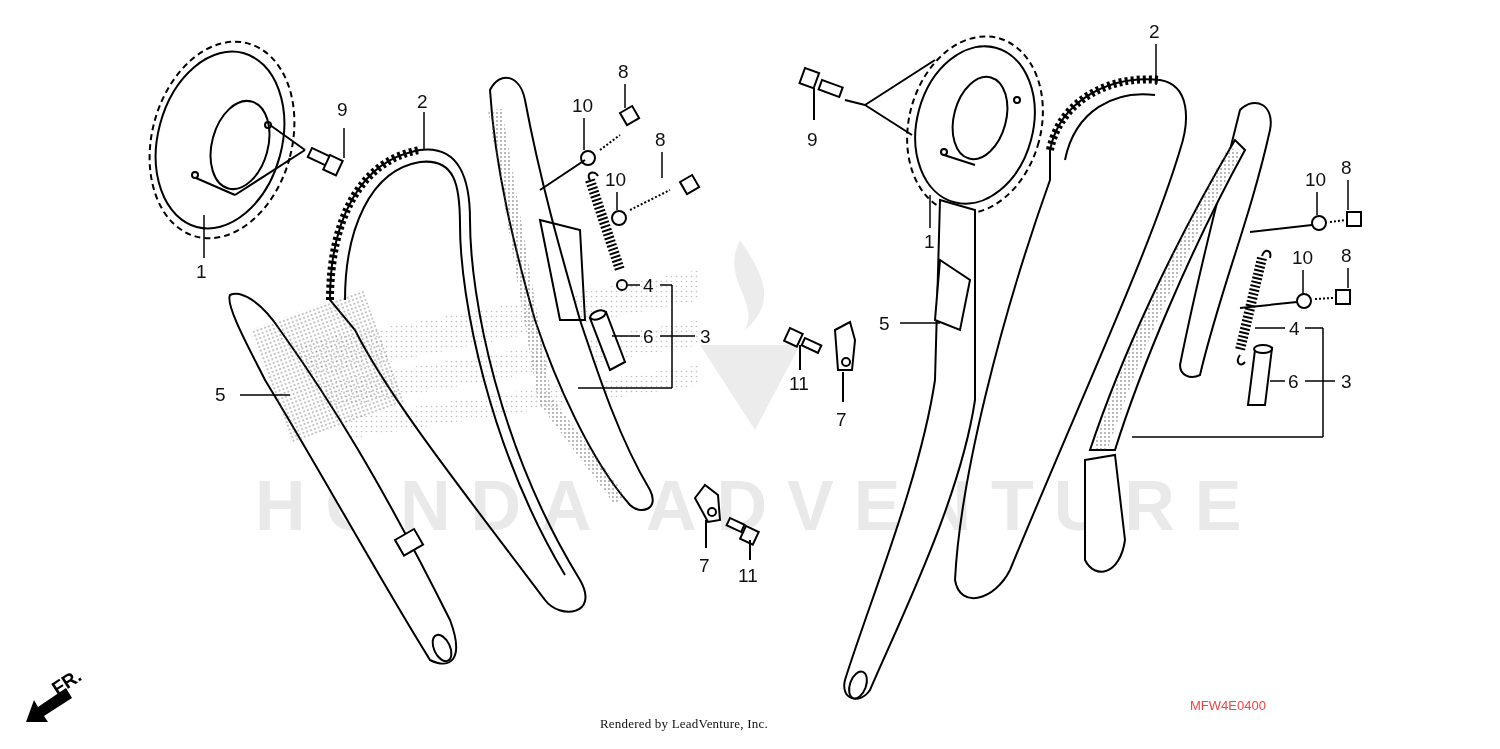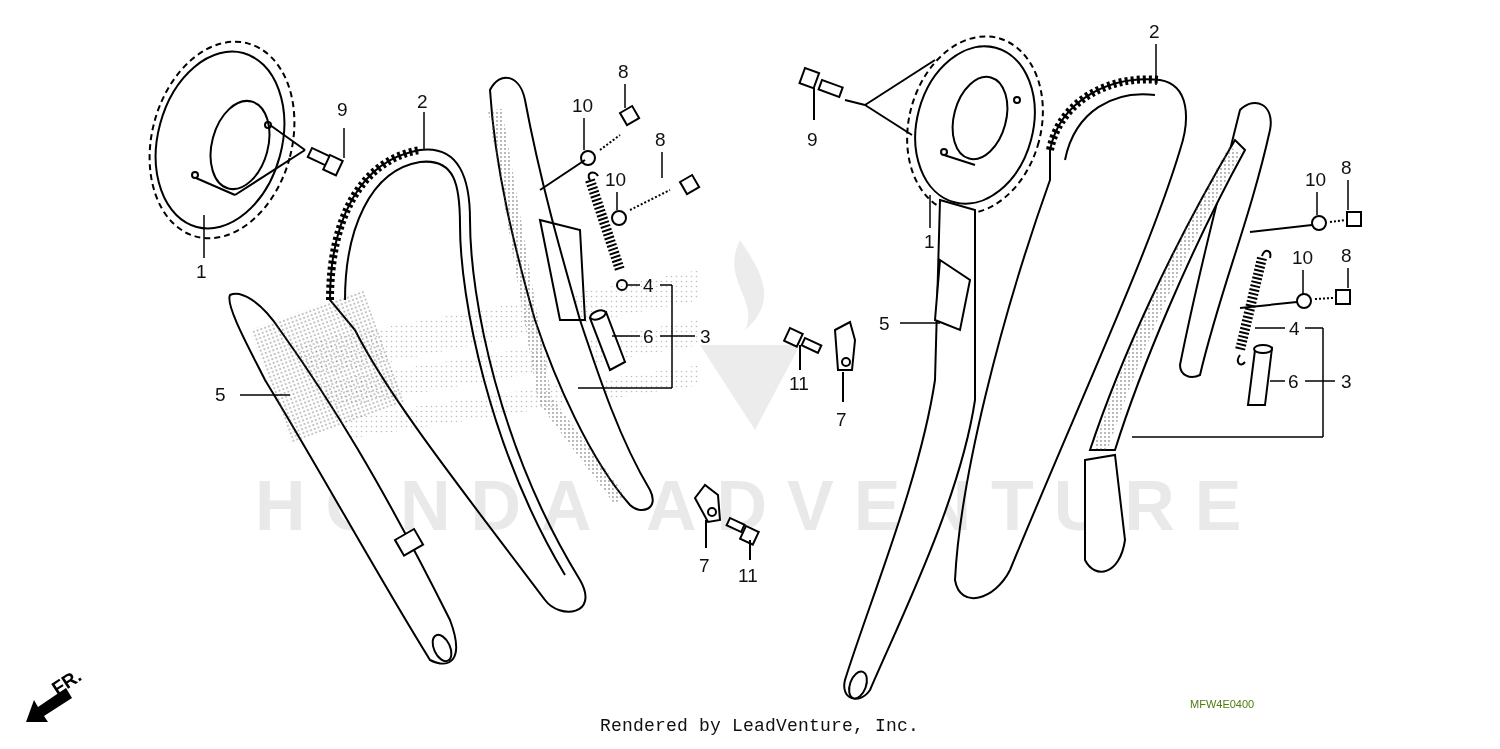--- a/index.html
+++ b/index.html
@@ -1,20 +1,20 @@
 <!DOCTYPE html>
 <html><head>
 <meta charset="utf-8">
 <style>
   html, body { margin:0; padding:0; background:#ffffff; }
   body { width:1500px; height:749px; position:relative; overflow:hidden; font-family:"Liberation Sans", sans-serif; }
   #stage { position:absolute; left:0; top:0; width:1500px; height:749px; }
   .callout { position:absolute; font-family:"Liberation Sans", sans-serif; font-size:19px; color:#111; line-height:1; }
-  .footer { position:absolute; left:600px; top:716px; font-family:Liberation Mono, monospace; font-size:18px; color:#111; letter-spacing:0.2px; }
-  .code { position:absolute; left:1190px; top:698px; font-family:"Liberation Sans", sans-serif; font-size:11px; color:#4d7c0f; }
+  .footer { position:absolute; left:600px; top:716px; font-family:Liberation Serif, serif; font-size:13px; color:#111; letter-spacing:0.2px; }
+  .code { position:absolute; left:1190px; top:698px; font-family:"Liberation Sans", sans-serif; font-size:13px; color:#ef4444; }
   .fr { position:absolute; left:60px; top:678px; font-family:"Liberation Sans", sans-serif; font-weight:bold; font-size:19px; color:#000; transform:rotate(-33deg); transform-origin:left bottom; }
   .wm { position:absolute; left:255px; top:466px; font-family:"Liberation Sans", sans-serif; font-weight:bold; font-size:70px; letter-spacing:20px; color:#e9e9e9; white-space:nowrap; }
 </style>
 </head>
 <body>
 
 <div id="stage">
 
   <div class="wm">HONDA ADVENTURE</div>
 

